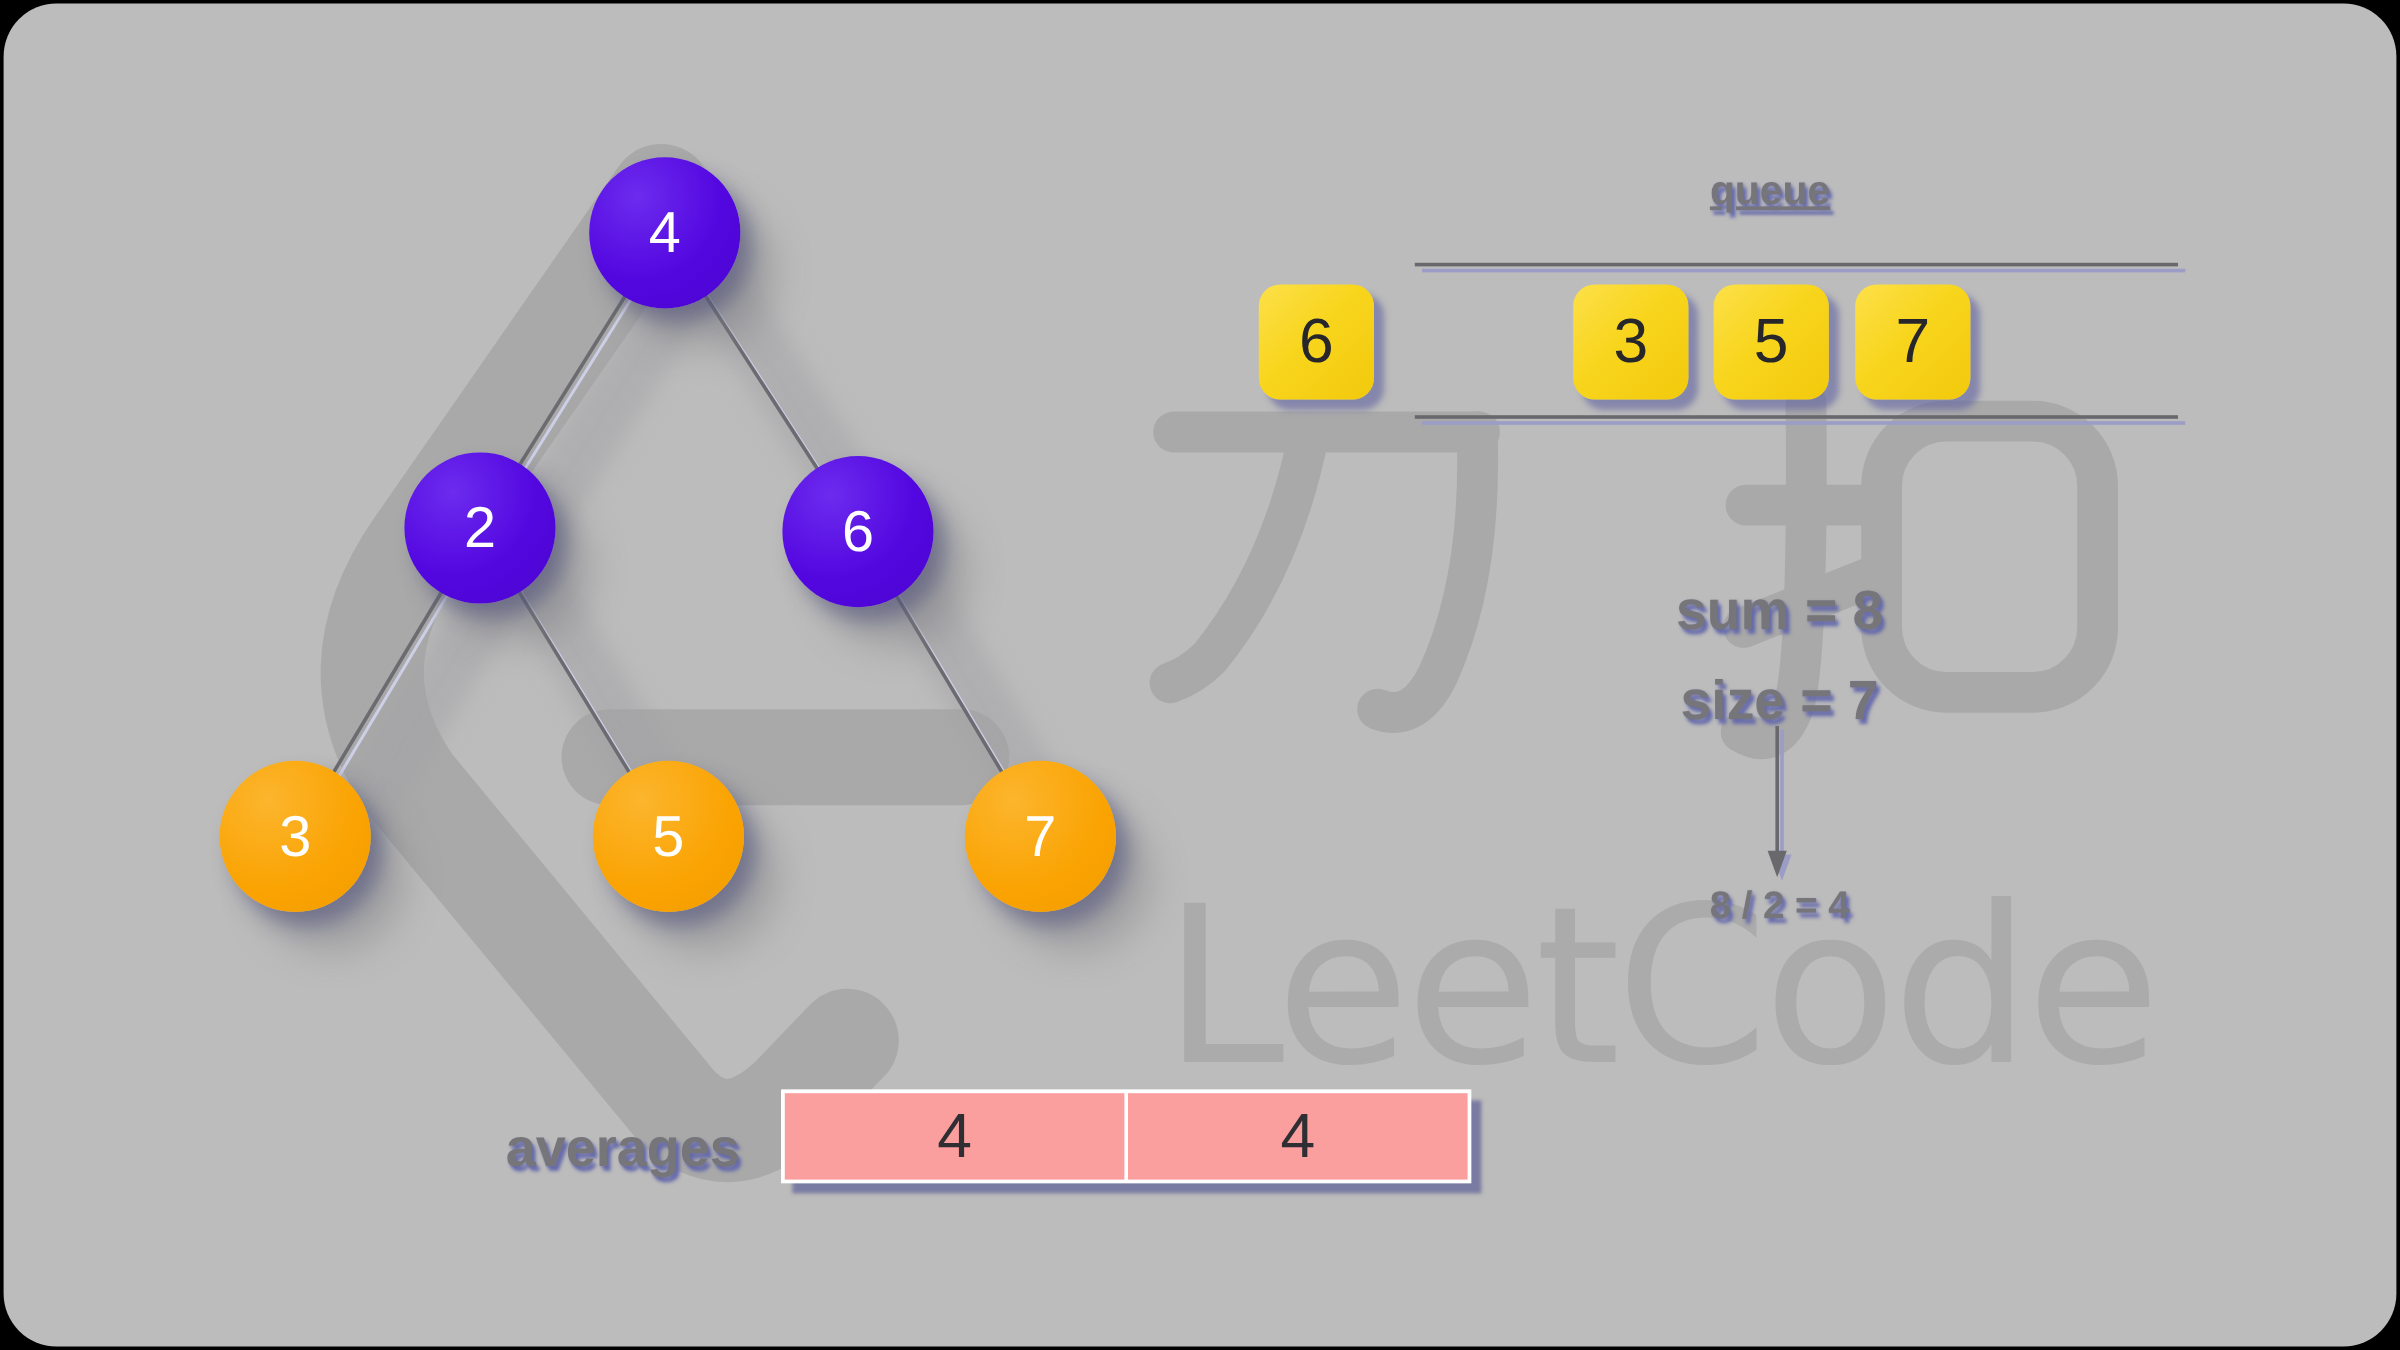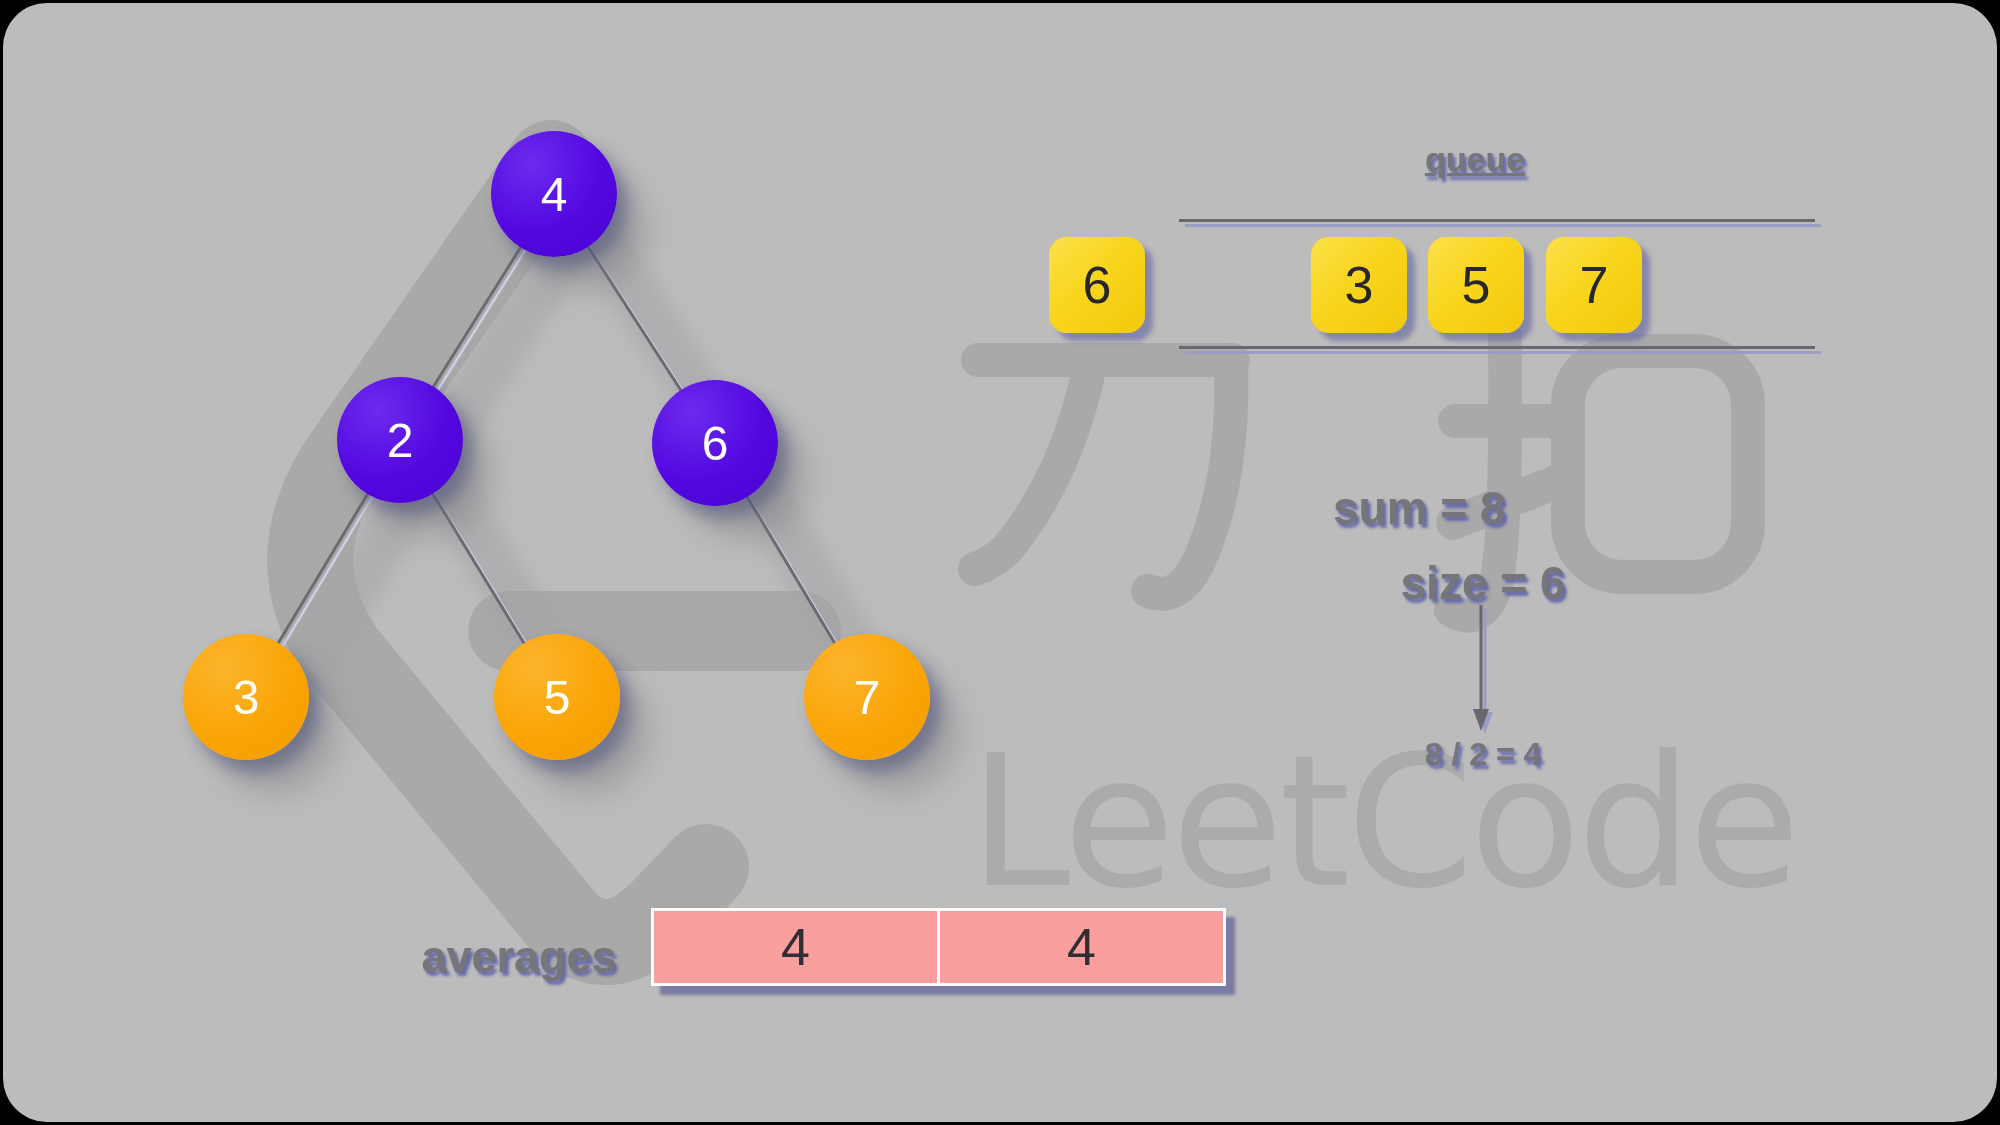--- a/index.html
+++ b/index.html
@@ -137,22 +137,22 @@
         <span>3</span>
       </div>
       <div class="qbox" style="left: 1425px; top: 234px;">
         <span>5</span>
       </div>
       <div class="qbox" style="left: 1543px; top: 234px;">
         <span>7</span>
       </div>
     </div>
 
-  <div class="glabel" style="left:1330px;top:478px;width:300px;text-align:left;font-size:46px;">sum = 8</div>
-  <div class="glabel" style="left:1330px;top:553px;width:300px;text-align:center;font-size:46px;">size = 6</div>
+  <div class="glabel" style="left:1330px;top:478px;width:300px;text-align:center;font-size:46px;">sum = 8</div>
+  <div class="glabel" style="left:1330px;top:553px;width:300px;text-align:center;font-size:46px;">size = 7</div>
   <svg style="position:absolute;left:1450px;top:596px;" width="60" height="145" viewBox="0 0 60 145">
     <g stroke="#9b9dc6" fill="#9b9dc6" transform="translate(4,3)">
       <line x1="28" y1="6" x2="28" y2="112" stroke-width="3"></line>
       <path d="M20,110 L36,110 L28,132 Z" stroke="none"></path>
     </g>
     <g stroke="#69696d" fill="#69696d">
       <line x1="28" y1="6" x2="28" y2="112" stroke-width="3"></line>
       <path d="M20,110 L36,110 L28,132 Z" stroke="none"></path>
     </g>
   </svg>

